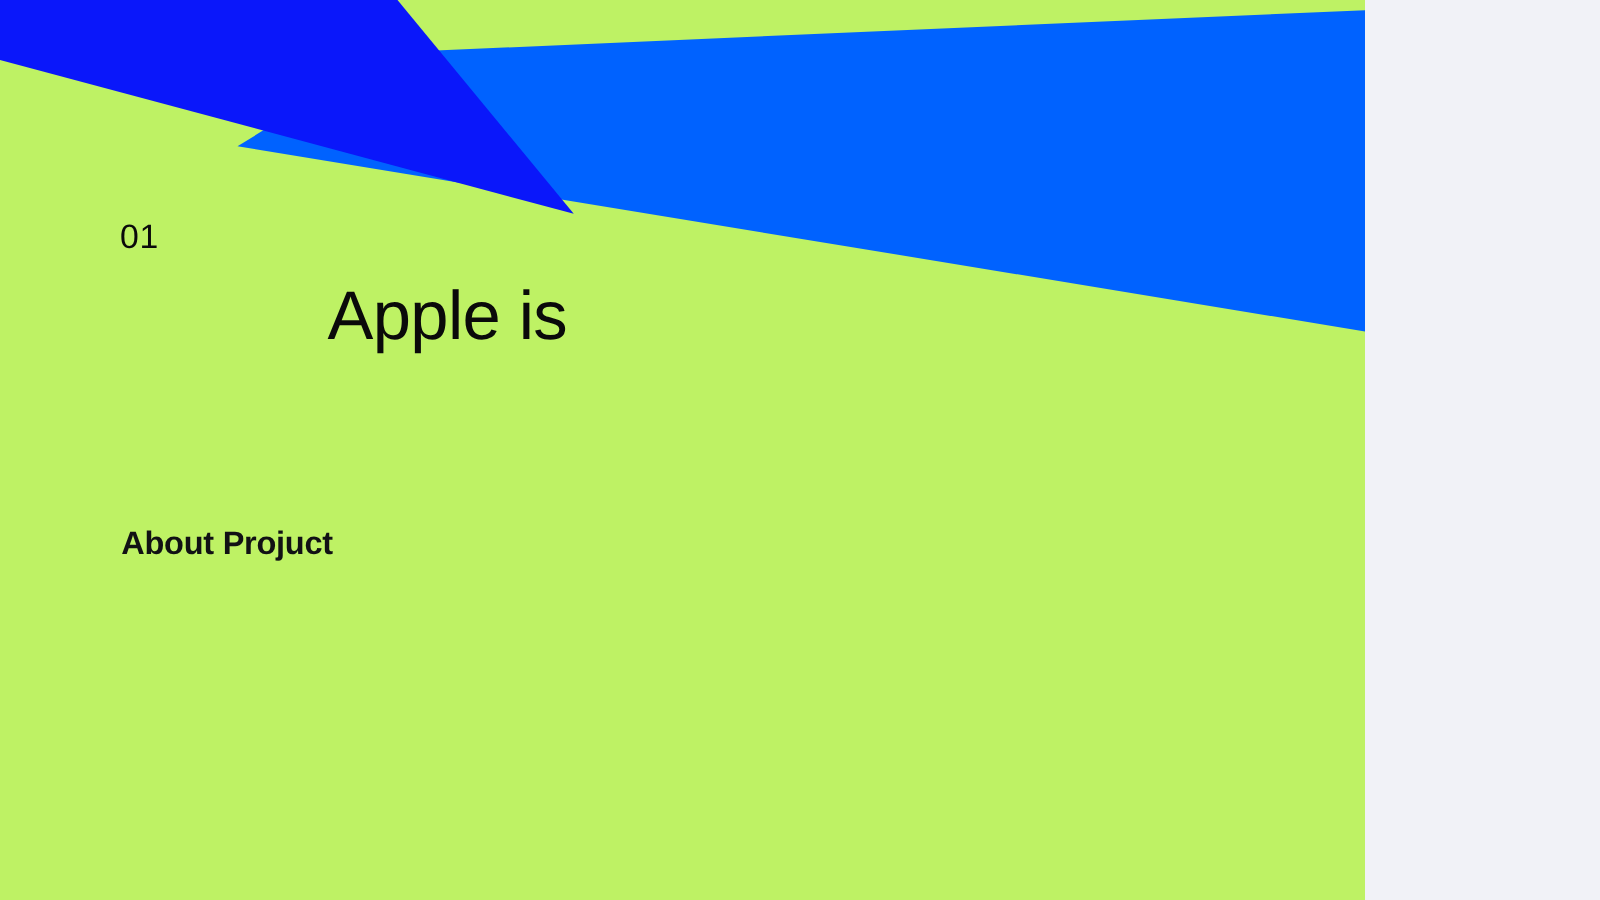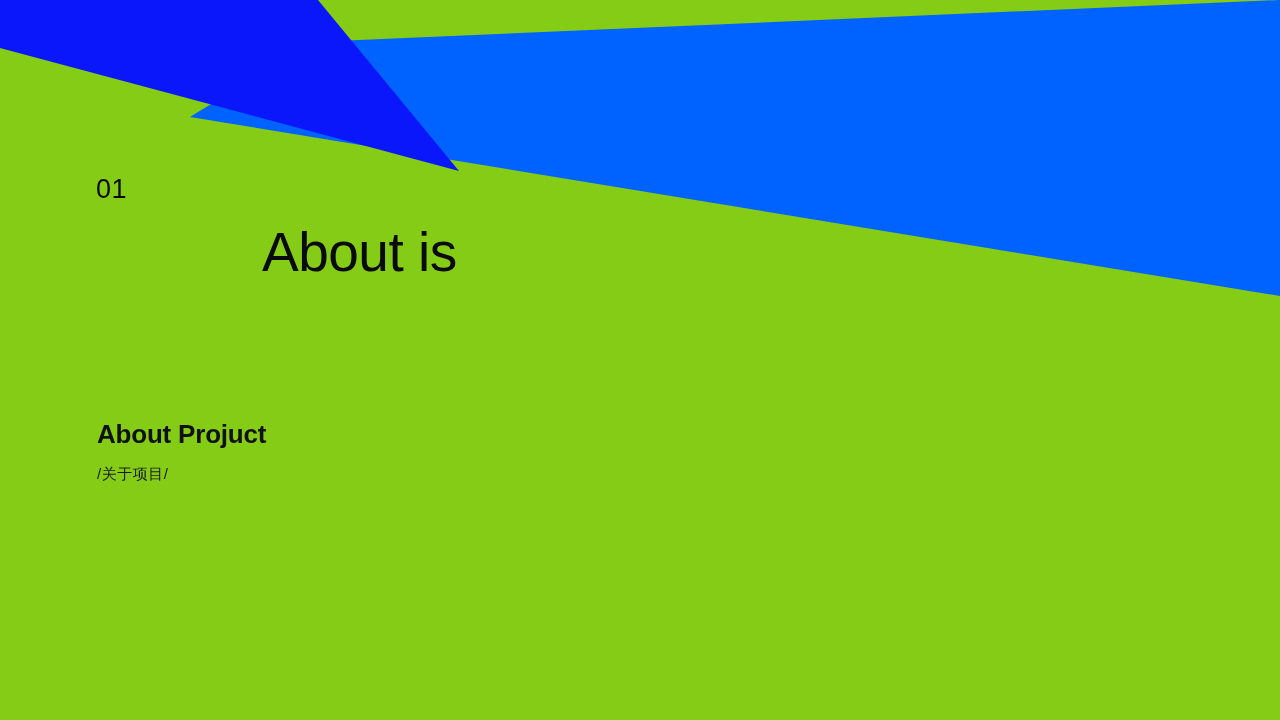--- a/index.html
+++ b/index.html
@@ -10,23 +10,23 @@
   body {
     width: 1280px;
     height: 720px;
     overflow: hidden;
     font-family: "Liberation Sans", "DejaVu Sans", sans-serif;
     background: #f1f2f7;
   }
 
   #slide {
     position: relative;
-    width: 1280px;
+    width: 1092px;
     height: 720px;
-    background: #84cc16;
+    background: #bef264;
     overflow: hidden;
   }
 
   
   .deco-layer {
     position: absolute;
     left: 0;
     top: 0;
     width: 1280px;
     height: 720px;
@@ -125,27 +125,26 @@
   <svg class="deco-layer" viewBox="0 0 1280 720" width="1280" height="720" aria-hidden="true">
 
     <polygon points="312,42 1280,0 1280,296 190,117" fill="#0062ff"></polygon>
 
     <polygon points="0,0 318,0 459,171 0,48" fill="#0a17fa"></polygon>
   </svg>
 
   <div class="header">
     <div class="section-number">01</div>
     <h1 class="section-title">
-      <span class="t-line">About is</span>
+      <span class="t-line">Apple is</span>
     </h1>
   </div>
 
   <div class="body-area">
 
     <div class="about-col">
       <div class="about-heading">About Projuct</div>
-      <div class="about-sub">/关于项目/</div>
     </div>
 
 
   </div>
 
 </div>
 
 </body></html>

